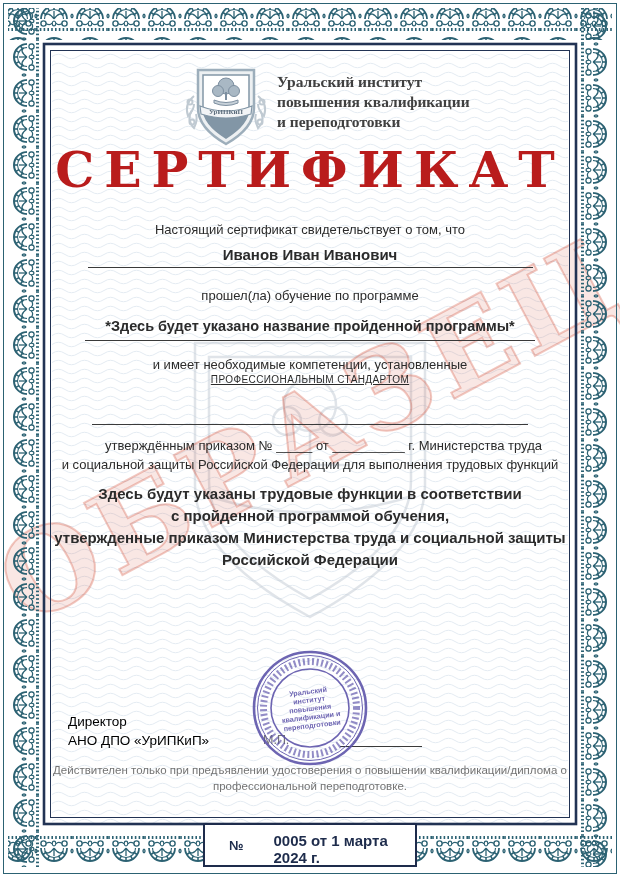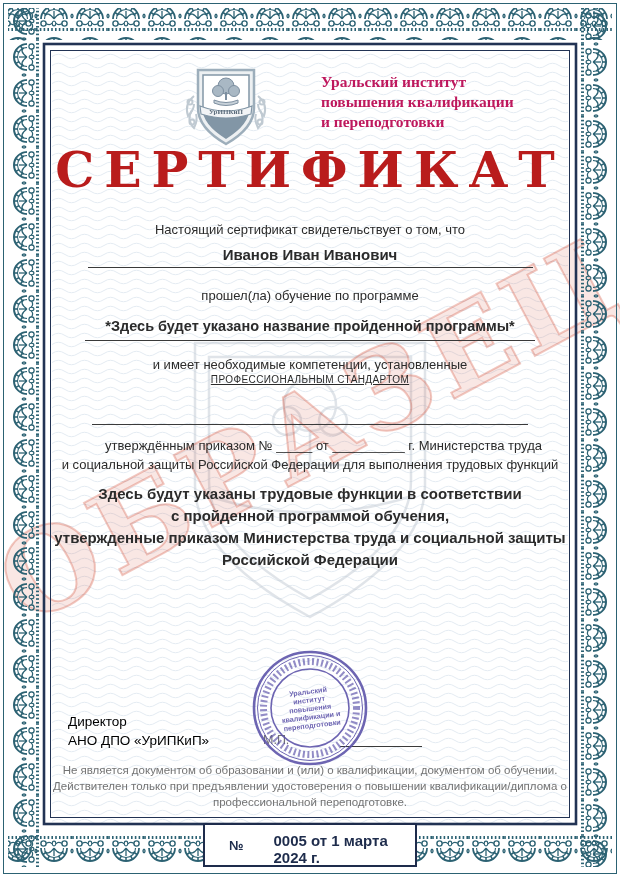--- a/index.html
+++ b/index.html
@@ -7,21 +7,21 @@
     position:relative; width:620px; height:877px; margin:0 auto;
     background:#ffffff; overflow:hidden;
     font-family:"Liberation Sans", sans-serif; color:#2b2b2b;
   }
   .abs{position:absolute;}
   .ctr{left:52px; right:52px; text-align:center;}
   svg text{user-select:none;}
 
   .org-name{
     font-family:"Liberation Serif", serif; font-weight:700;
-    font-size:15.5px; line-height:20px; color:#be185d; text-align:left;margin-left:44px;
+    font-size:15.5px; line-height:20px; color:#404040; text-align:left;
   }
   .cert-title{
     font-family:"DejaVu Serif", serif; font-weight:800;
     font-size:49px; letter-spacing:10px; color:#b91c1c; white-space:nowrap;
   }
   .t13{font-size:13px;}
   .bold{font-weight:700;}
   .name-line{border-bottom:1.6px solid #3a3a3a;}
   .caps{font-size:10px; letter-spacing:.4px;text-decoration:underline;}
   .func{font-size:15px; line-height:22px; font-weight:700;}
@@ -185,21 +185,20 @@
   </svg>
 
   <div class="abs z2" style="left:68px;top:712px;font-size:13.5px;line-height:19px;color:#000000;">
     <div>Директор</div>
     <div>АНО ДПО «УрИПКиП»</div>
   </div>
   <div class="abs z2 gray" style="left:263px;top:733px;font-size:12.5px;">М.П.</div>
   <div class="abs z2" style="left:340px;top:746px;width:82px;border-bottom:1.4px solid #3a3a3a;"></div>
 
   <div class="abs z2 ctr gray disc" style="top:762px;">
-    <div>Не является документом об образовании и (или) о квалификации, документом об обучении.</div>
     <div>Действителен только при предъявлении удостоверения о повышении квалификации/диплома о</div>
     <div>профессиональной переподготовке.</div>
   </div>
 
   <div class="abs z5 numbox" style="left:203px;top:823px;width:214px;height:44px;">
     <span class="no">№</span>
     <span class="val">0005 от 1 марта 2024 г.</span>
   </div>
 
 </div>

